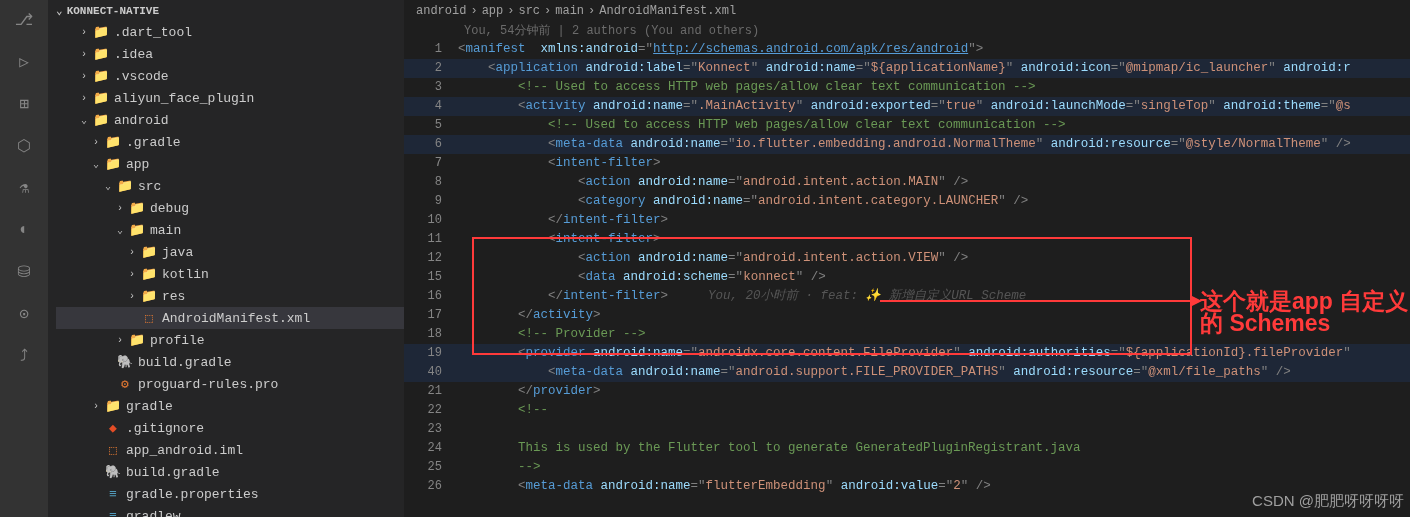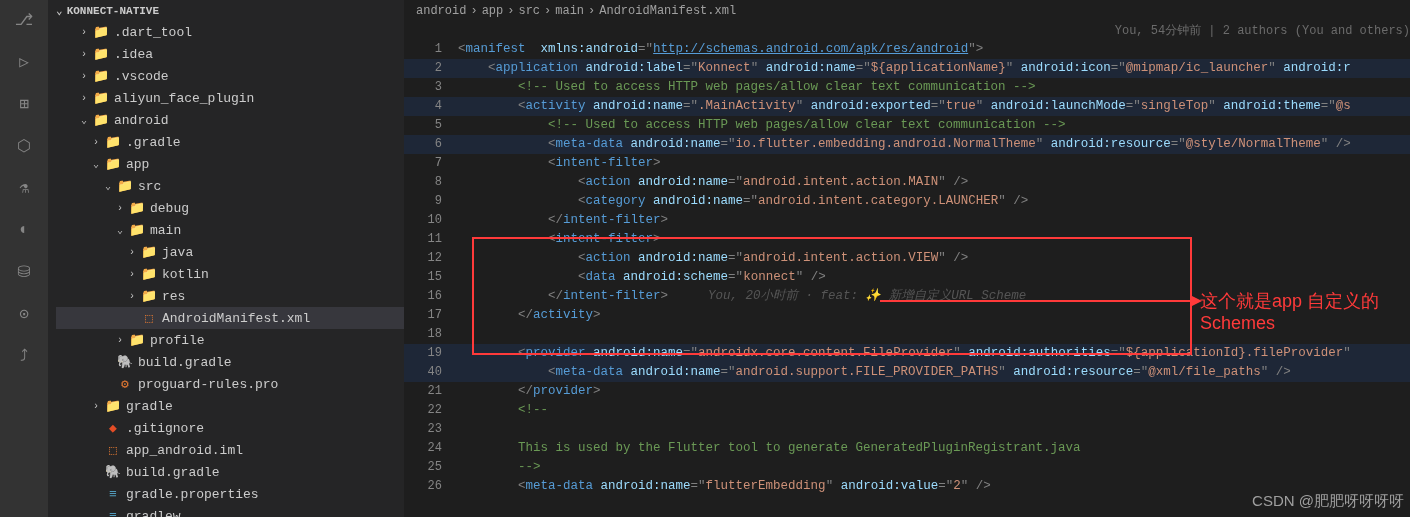--- a/index.html
+++ b/index.html
@@ -14,32 +14,32 @@
 .tree-item .icon { width:18px; display:inline-flex; justify-content:center; margin-right:4px; font-size:13px; }
 .tree-item.active { background:#37373d; }
 .folder-icon { color:#c09553; }
 .file-icon { color:#519aba; }
 .xml-icon { color:#e37933; }
 .gradle-icon { color:#006b36; }
 .git-icon { color:#e44d26; }
 .pro-icon { color:#e37933; } .indent1{padding-left:20px;} .indent2{padding-left:32px;} .indent3{padding-left:44px;} .indent4{padding-left:56px;} .indent5{padding-left:68px;}
 .editor { flex:1; background:#1e1e1e; display:flex; flex-direction:column; overflow:hidden; }
 .breadcrumb { height:22px; display:flex; align-items:center; padding-left:12px; font-size:12px; color:#a0a0a0; font-family:'Segoe UI',sans-serif; gap:4px; }
-.blame { height:18px; padding-left:60px; font-size:12px; color:#6b6b6b;text-align:right; }
+.blame { height:18px; padding-left:60px; font-size:12px; color:#6b6b6b; }
 .gutter { width:54px; text-align:right; padding-right:16px; color:#858585; user-select:none; font-size:12px; }
 .code-lines { font-size:12.5px; line-height:19px; }
 .line { display:flex; height:19px; position:relative; }
 .code { white-space:pre; }
 .blame2 { color:#555; margin-left:40px;font-style:italic; }
 .t-br{color:#808080}.t-tag{color:#569cd6}.t-attr{color:#9cdcfe}.t-str{color:#ce9178}.t-com{color:#6a9955}.t-url{color:#569cd6;text-decoration:underline}
 .hl{ background:rgba(33,66,131,0.25);}
 .red-box { position:absolute; border:2px solid #ff3a3a; left:472px; top:237px; width:720px; height:118px; pointer-events:none; }
 .red-arrow { position:absolute; left:880px; top:300px; width:320px; height:2px; background:#ff3a3a; pointer-events:none; }
 .red-arrow:after{ content:''; position:absolute; right:-2px; top:-5px; border-left:12px solid #ff3a3a; border-top:6px solid transparent; border-bottom:6px solid transparent; }
-.red-text { position:absolute; left:1200px; top:290px; color:#ff3a3a; font-family:'Microsoft YaHei',sans-serif; font-size:18px; line-height:22px; }
+.red-text { position:absolute; left:1200px; top:290px; color:#ff3a3a; font-family:'Microsoft YaHei',sans-serif; font-size:23px; line-height:22px;font-weight:bold; }
 .watermark { position:absolute; right:6px; bottom:6px; color:#bfbfbf; font-family:'Microsoft YaHei',sans-serif; font-size:15px; opacity:0.8; }
 </style>
 </head>
 <body>
 
 <div class="activity-bar">
   <div class="ab-icon">⎇</div>
   <div class="ab-icon">▷</div>
   <div class="ab-icon">⊞</div>
   <div class="ab-icon">⬡</div>
@@ -244,20 +244,21 @@
         <div class="gutter">16</div>
         <div class="code">            <span class="t-br">&lt;/</span><span class="t-tag">intent-filter</span><span class="t-br">&gt;</span></div>
         <span class="blame2">You, 20小时前 · feat: ✨ 新增自定义URL Scheme</span>
       </div>
       <div class="line">
         <div class="gutter">17</div>
         <div class="code">        <span class="t-br">&lt;/</span><span class="t-tag">activity</span><span class="t-br">&gt;</span></div>
       </div>
       <div class="line">
         <div class="gutter">18</div>
+        <div class="code">        <span class="t-com">&lt;!-- Provider --&gt;</span></div>
       </div>
       <div class="line hl">
         <div class="gutter">19</div>
         <div class="code">        <span class="t-br">&lt;</span><span class="t-tag">provider</span> <span class="t-attr">android:name</span><span class="t-br">="</span><span class="t-str">androidx.core.content.FileProvider</span><span class="t-br">" </span><span class="t-attr">android:authorities</span><span class="t-br">="</span><span class="t-str">${applicationId}.fileProvider</span><span class="t-br">"</span></div>
       </div>
       <div class="line hl">
         <div class="gutter">40</div>
         <div class="code">            <span class="t-br">&lt;</span><span class="t-tag">meta-data</span> <span class="t-attr">android:name</span><span class="t-br">="</span><span class="t-str">android.support.FILE_PROVIDER_PATHS</span><span class="t-br">" </span><span class="t-attr">android:resource</span><span class="t-br">="</span><span class="t-str">@xml/file_paths</span><span class="t-br">" /&gt;</span></div>
       </div>
       <div class="line">

